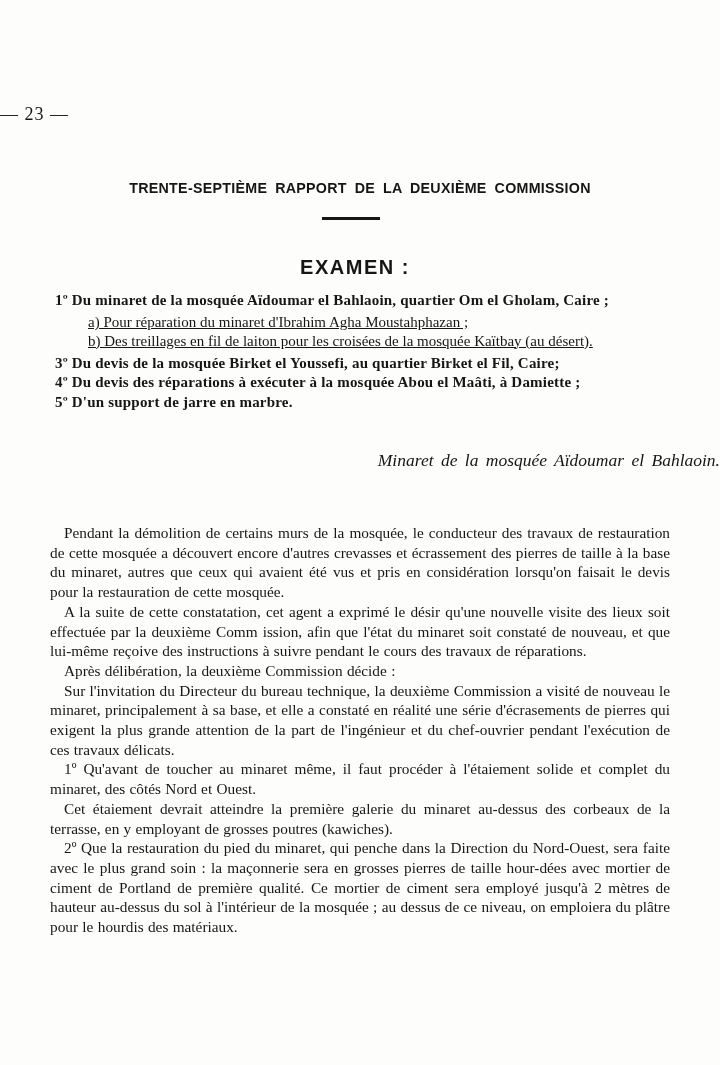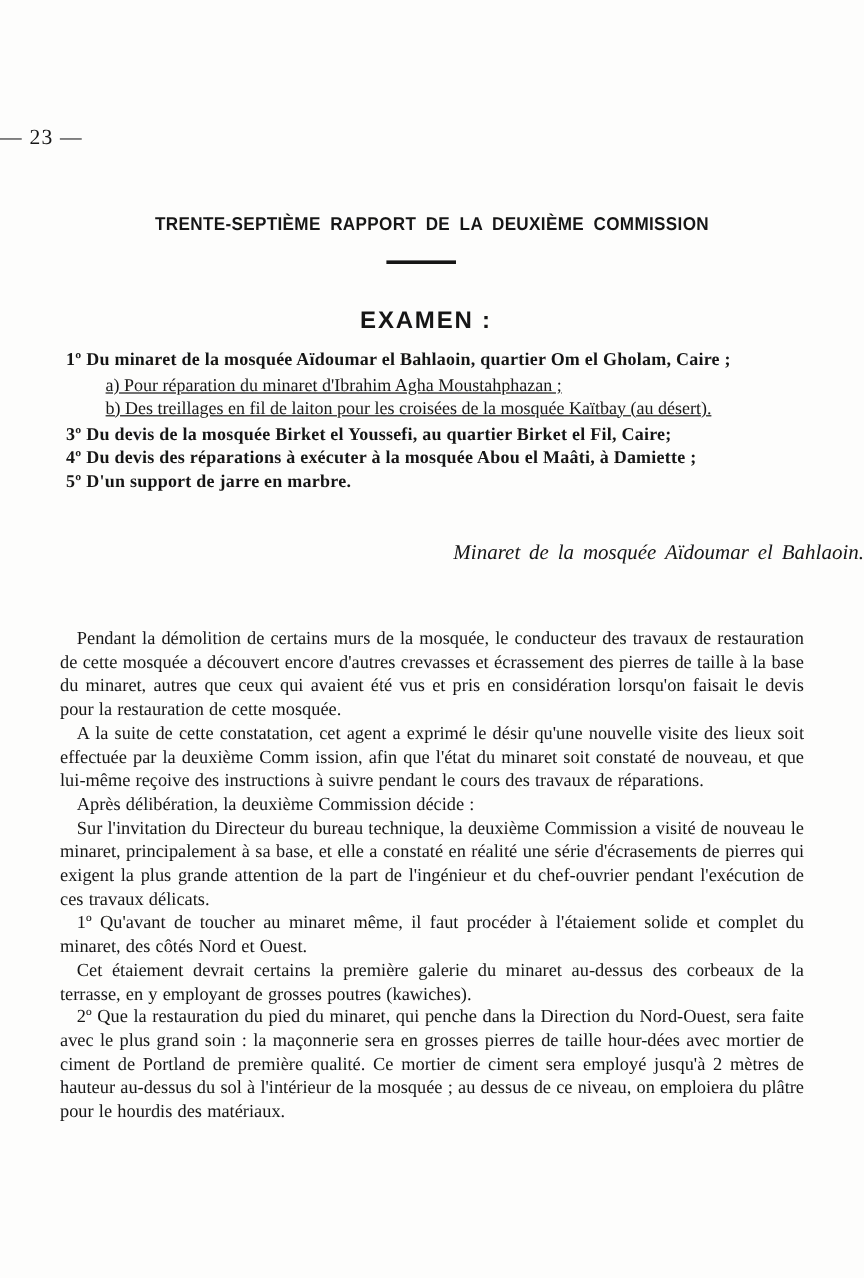--- a/index.html
+++ b/index.html
@@ -134,17 +134,17 @@
   </div>
 
   <div class="section-heading">Minaret de la mosquée Aïdoumar el Bahlaoin.</div>
 
   <div class="body-text">
     <p class="paragraph">Pendant la démolition de certains murs de la mosquée, le conducteur des travaux de restauration de cette mosquée a découvert encore d'autres crevasses et écrassement des pierres de taille à la base du minaret, autres que ceux qui avaient été vus et pris en considération lorsqu'on faisait le devis pour la restauration de cette mosquée.</p>
     <p class="paragraph">A la suite de cette constatation, cet agent a exprimé le désir qu'une nouvelle visite des lieux soit effectuée par la deuxième Comm ission, afin que l'état du minaret soit constaté de nouveau, et que lui-même reçoive des instructions à suivre pendant le cours des travaux de réparations.</p>
     <p class="paragraph">Après délibération, la deuxième Commission décide :</p>
     <p class="paragraph">Sur l'invitation du Directeur du bureau technique, la deuxième Commission a visité de nouveau le minaret, principalement à sa base, et elle a constaté en réalité une série d'écrasements de pierres qui exigent la plus grande attention de la part de l'ingénieur et du chef-ouvrier pendant l'exécution de ces travaux délicats.</p>
     <p class="paragraph">1º Qu'avant de toucher au minaret même, il faut procéder à l'étaiement solide et complet du minaret, des côtés Nord et Ouest.</p>
-    <p class="paragraph">Cet étaiement devrait certains la première galerie du minaret au-dessus des corbeaux de la terrasse, en y employant de grosses poutres (kawiches).</p>
+    <p class="paragraph">Cet étaiement devrait atteindre la première galerie du minaret au-dessus des corbeaux de la terrasse, en y employant de grosses poutres (kawiches).</p>
     <p class="paragraph">2º Que la restauration du pied du minaret, qui penche dans la Direction du Nord-Ouest, sera faite avec le plus grand soin : la maçonnerie sera en grosses pierres de taille hour-dées avec mortier de ciment de Portland de première qualité. Ce mortier de ciment sera employé jusqu'à 2 mètres de hauteur au-dessus du sol à l'intérieur de la mosquée ; au dessus de ce niveau, on emploiera du plâtre pour le hourdis des matériaux.</p>
   </div>
 
 </div>
 
 </body></html>

